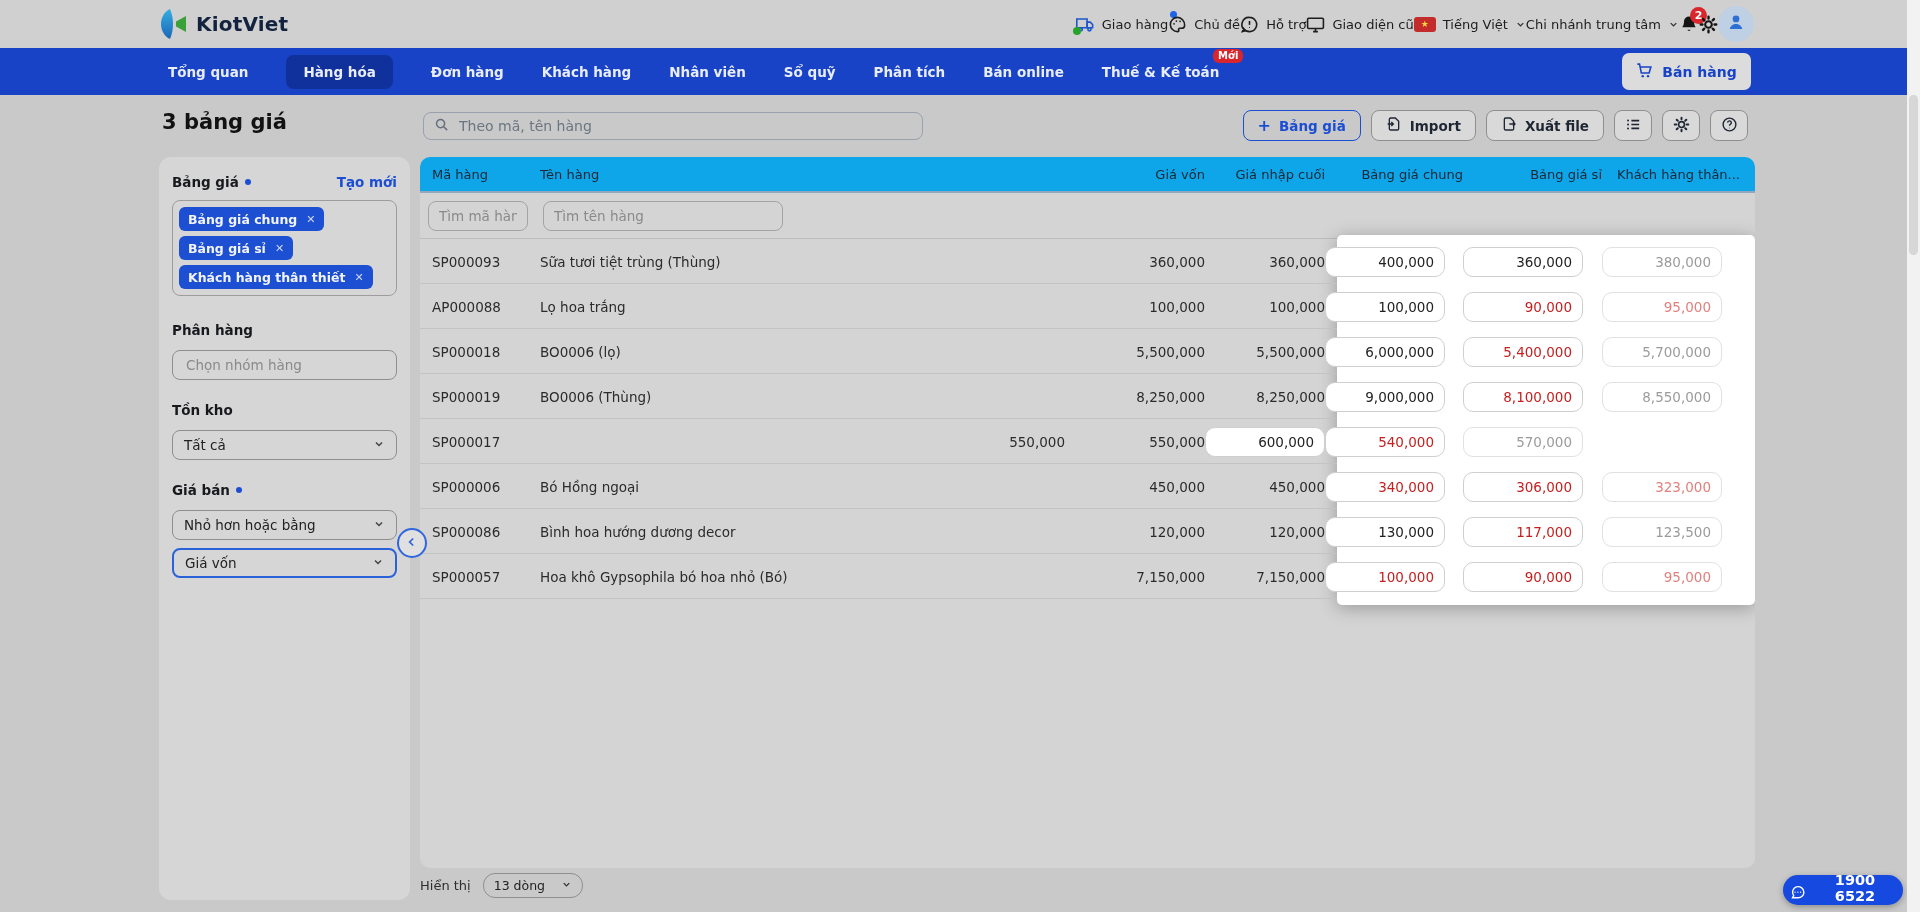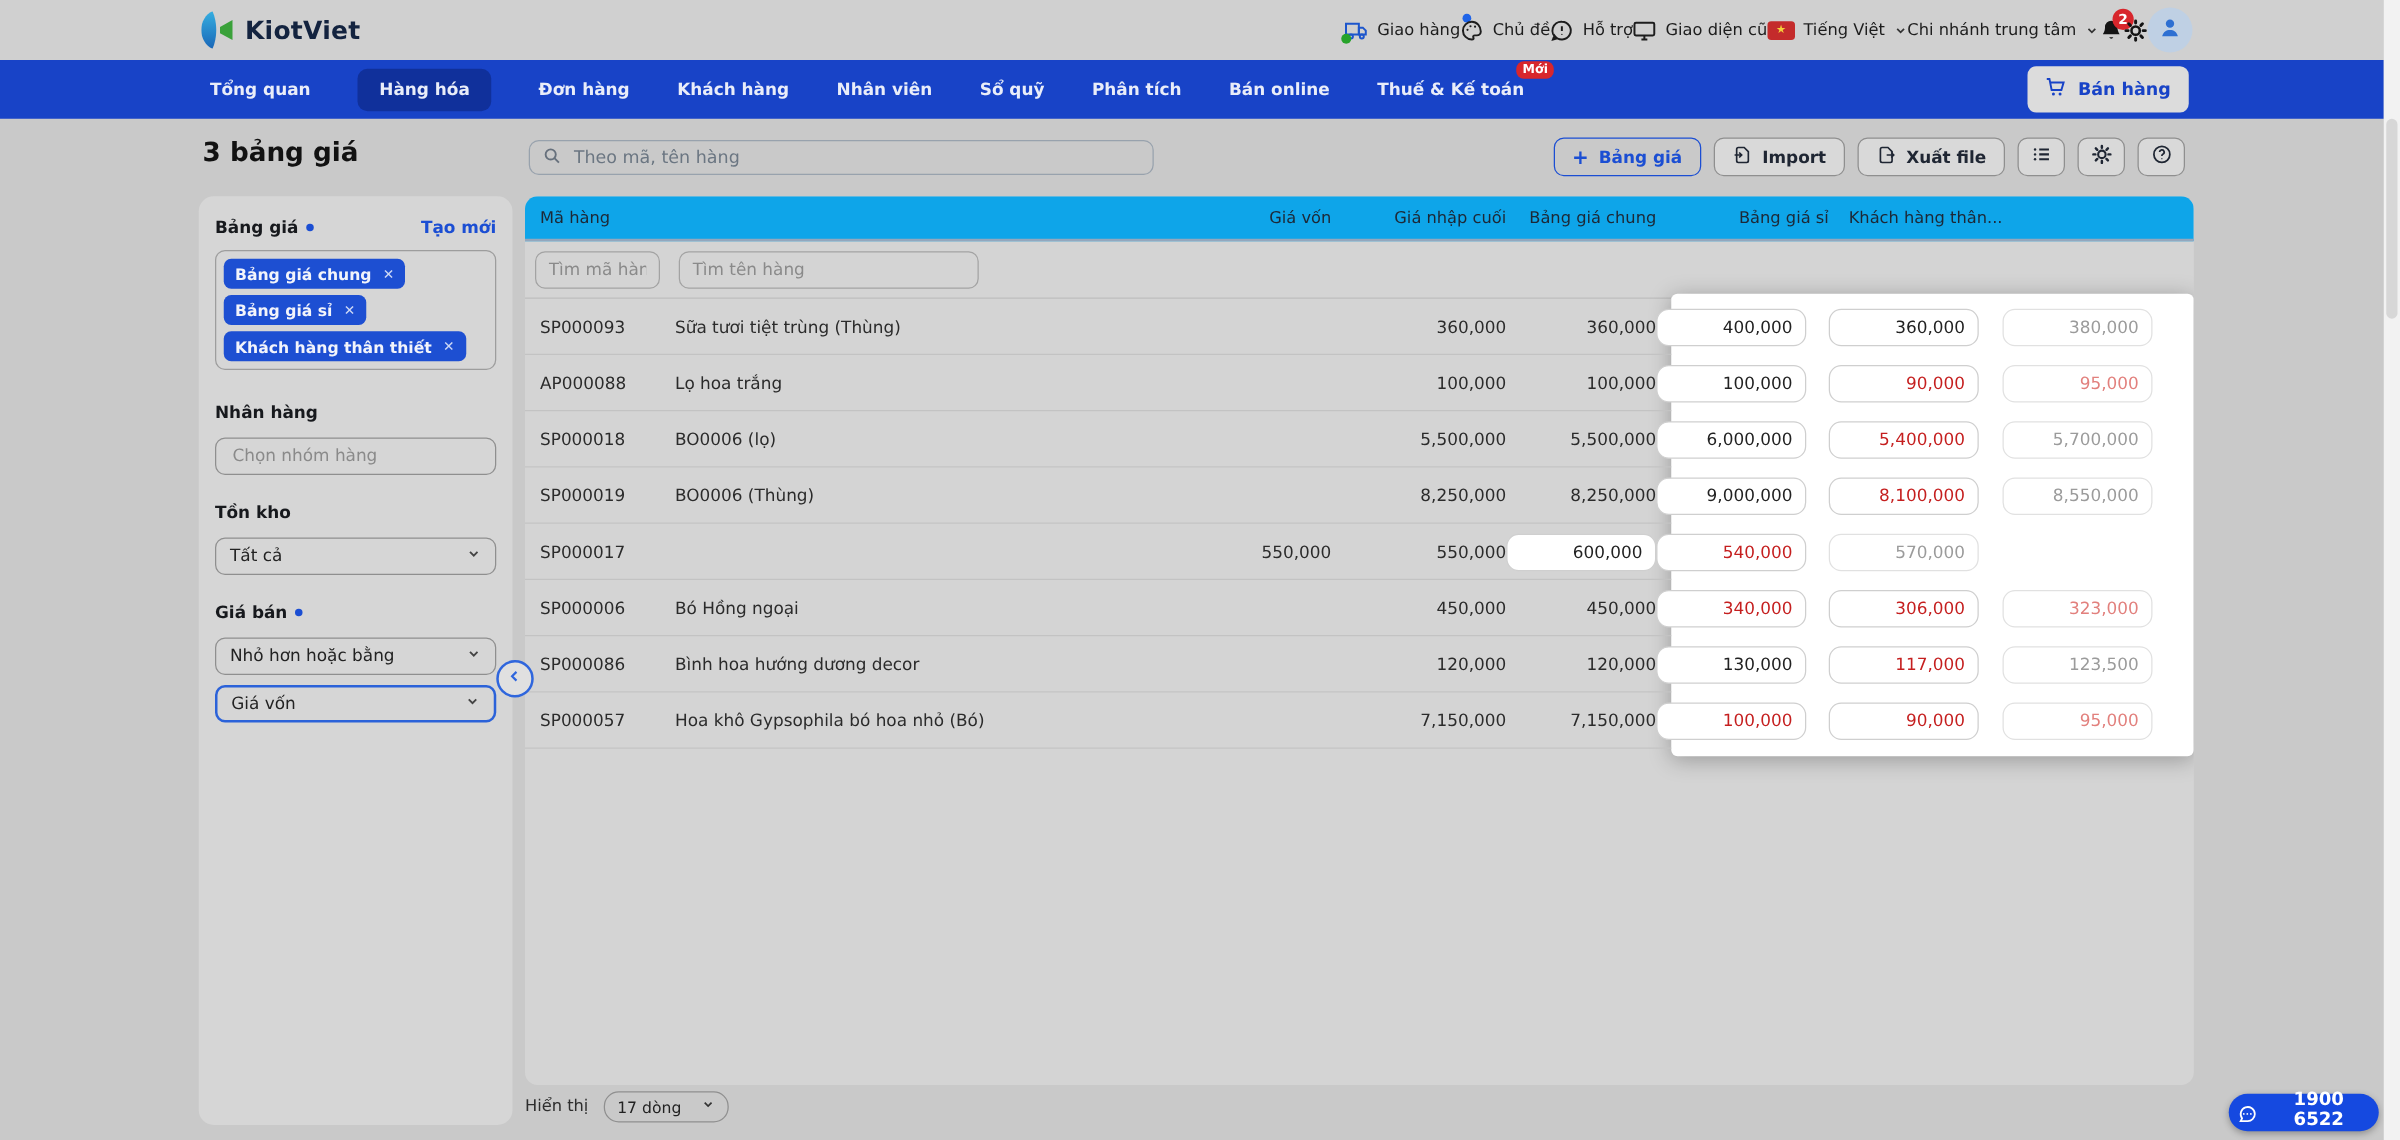--- a/index.html
+++ b/index.html
@@ -271,21 +271,21 @@
           <span class="tag-label">Bảng giá sỉ</span>
           <span class="x">✕</span>
         </span>
 
         <span class="tag">
           <span class="tag-label">Khách hàng thân thiết</span>
           <span class="x">✕</span>
         </span>
       </div>
 
-      <div class="side-label" style="margin-bottom:12px;">Nhân hàng</div>
+      <div class="side-label" style="margin-bottom:12px;">Phân hàng</div>
       <div class="side-input">
         <input placeholder="Chọn nhóm hàng" style="">
       </div>
 
       <div class="side-label" style="margin-bottom:12px;">Tồn kho</div>
       <div class="side-select">
         <span class="sel-text">Tất cả</span>
         <span style="color:#444;"><svg width="12" height="12" viewBox="0 0 24 24" fill="none" stroke="currentColor" stroke-width="3">
               <path d="M6 9l6 6 6-6"></path>
             </svg></span>
@@ -363,20 +363,21 @@
               <circle cx="12" cy="12" r="9"></circle>
               <path d="M9.4 9.3a2.6 2.6 0 1 1 3.7 2.5c-.8.4-1.1 1-1.1 1.9"></path>
               <circle cx="12" cy="16.9" r=".7" fill="currentColor" stroke="none"></circle>
             </svg></span>
       </button>
     </div>
 
     <div class="table-card">
       <div class="trow thead">
         <div>Mã hàng</div>
+        <div>Tên hàng</div>
         <div class="num">Giá vốn</div>
         <div class="num">Giá nhập cuối</div>
         <div class="num">Bảng giá chung</div>
         <div class="num">Bảng giá sỉ</div>
         <div class="num">Khách hàng thân...</div>
       </div>
 
       <div class="filter-row">
         <input class="f-input" style="left: 8px; width: 100px;" placeholder="Tìm mã hàng">
         <input class="f-input" style="left: 123px; width: 240px;" placeholder="Tìm tên hàng">
@@ -464,21 +465,21 @@
             <div><input class="pill c-si v-red" value="90,000" style=""></div>
             <div><input class="pill vip c-vip v-redlight" value="95,000" style=""></div>
           </div>
         </div>
       </div>
     </div>
 
     <div class="footer-row">
       <span>Hiển thị</span>
       <div class="page-size">
-        <span class="sel-text">17 dòng</span>
+        <span class="sel-text">13 dòng</span>
         <span style="color:#333;"><svg width="11" height="11" viewBox="0 0 24 24" fill="none" stroke="currentColor" stroke-width="3">
               <path d="M6 9l6 6 6-6"></path>
             </svg></span>
       </div>
     </div>
 
     <button class="support-btn">
       <span>
         <svg width="17" height="17" viewBox="0 0 24 24" fill="none" stroke="currentColor" stroke-width="2">
             <path d="M21 11.5a8 8 0 0 1-8.5 8H5l1.6-3A8 8 0 1 1 21 11.5z"></path>

